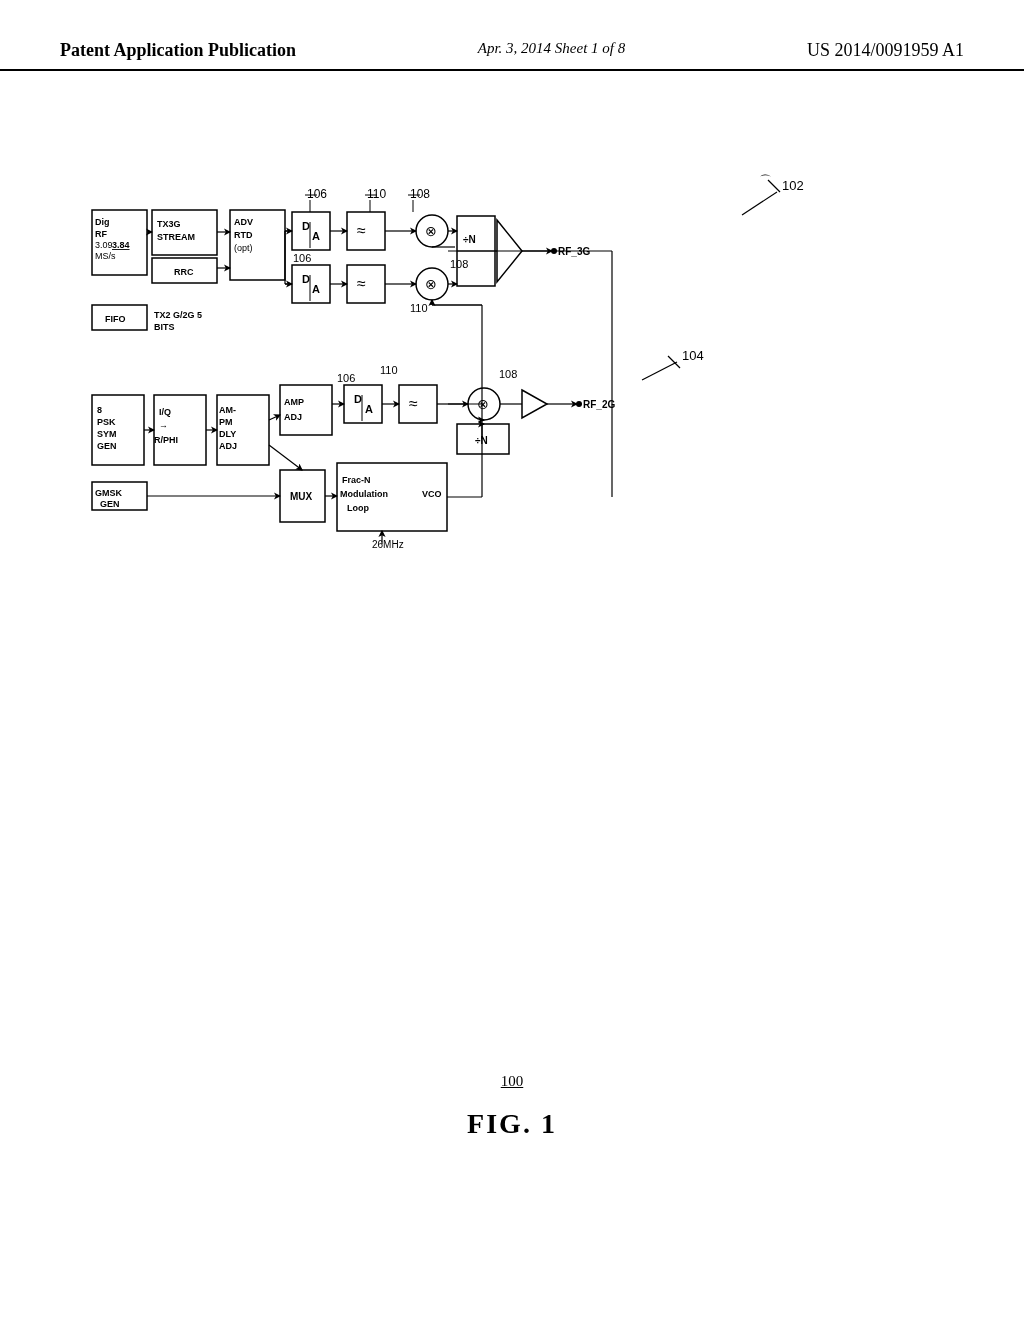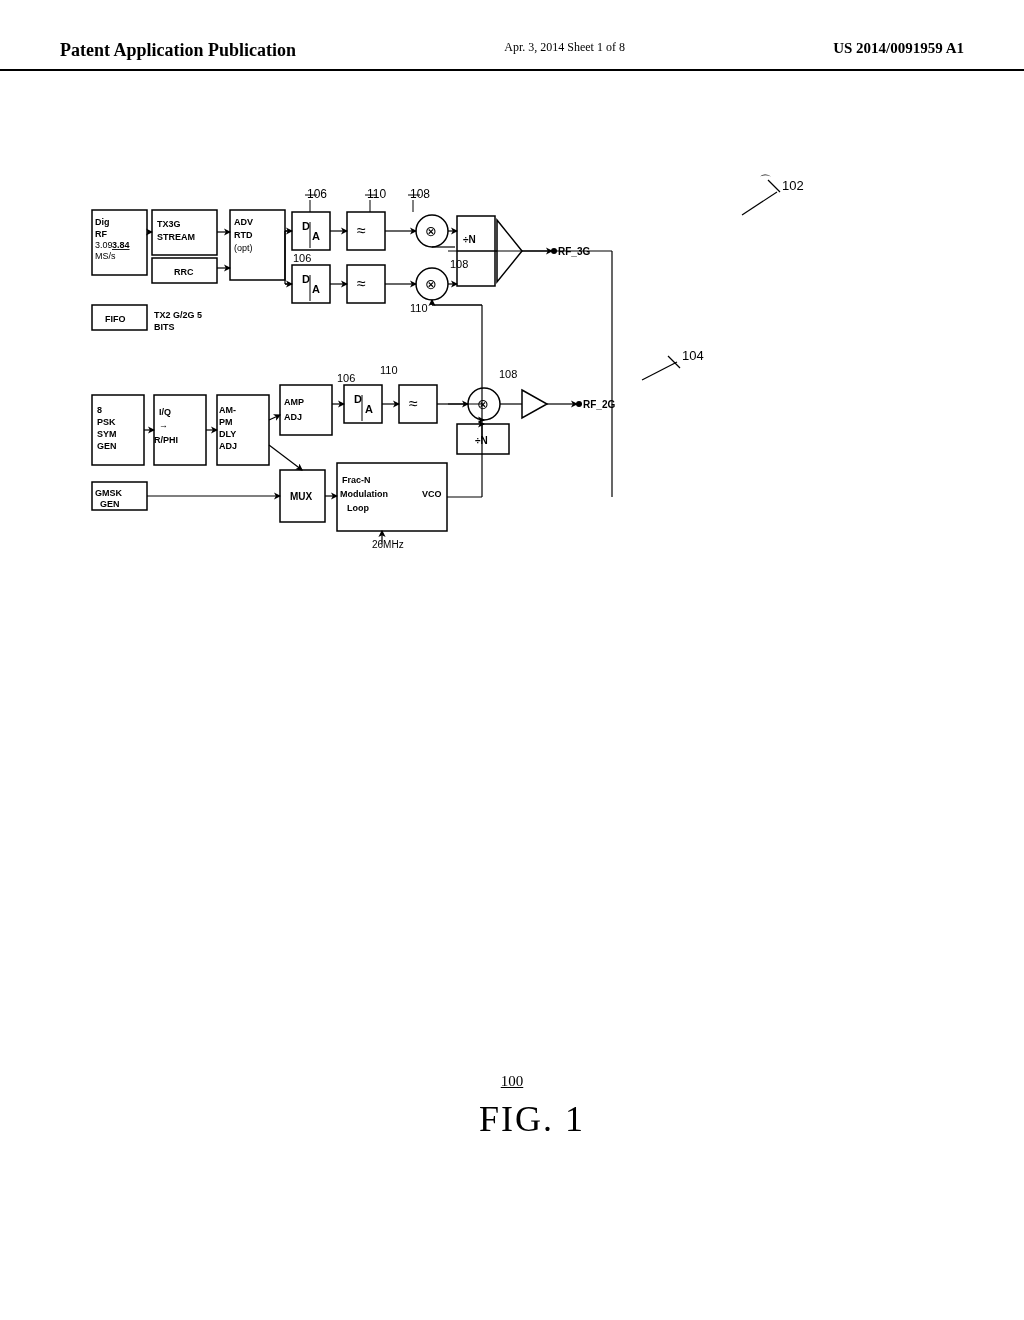--- a/index.html
+++ b/index.html
@@ -20,51 +20,51 @@
       border-bottom: 2px solid #000;
       padding-bottom: 8px;
     }
 
     .header-left {
       font-size: 18px;
       font-weight: bold;
     }
 
     .header-center {
-      font-size: 12px;
+      font-size: 15px;
       text-align: center;
+      font-style: italic;
     }
 
     .header-right {
-      font-size: 15px;
-      font-weight: bold;
+      font-size: 18px;
+      font-weight: normal;
     }
 
     .diagram-area {
       position: absolute;
       top: 160px;
       left: 60px;
       right: 60px;
     }
 
     
     .diagram-svg {
       display: block;
       margin: 0 auto;
     }
 
     .figure-label {
       position: absolute;
       bottom: 180px;
       left: 50%;
       transform: translateX(-50%);
-      font-size: 36px;
-      font-weight: normal;
+      font-size: 28px;
+      font-weight: bold;
       letter-spacing: 2px;
-      margin-left: 20px;
     }
   </style>
 </head>
 <body>
 
 <div class="page-header">
   <div class="header-left">Patent Application Publication</div>
   <div class="header-center">Apr. 3, 2014    Sheet 1 of 8</div>
   <div class="header-right">US 2014/0091959 A1</div>
 </div>

